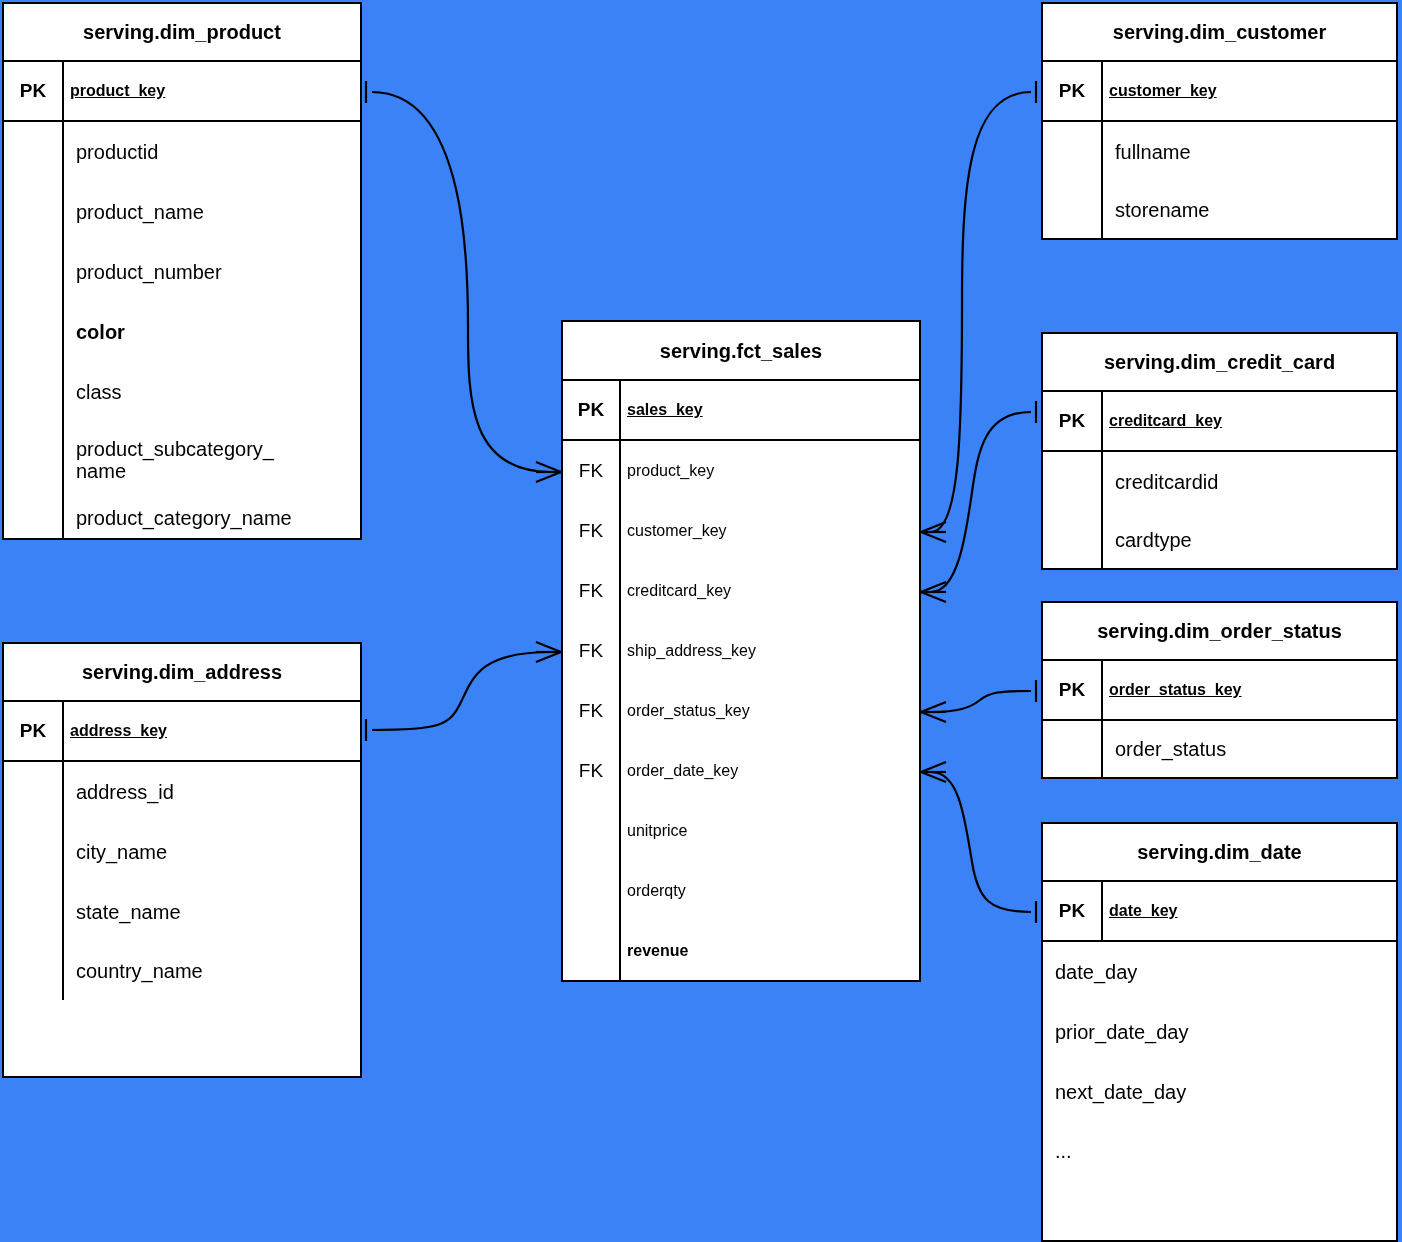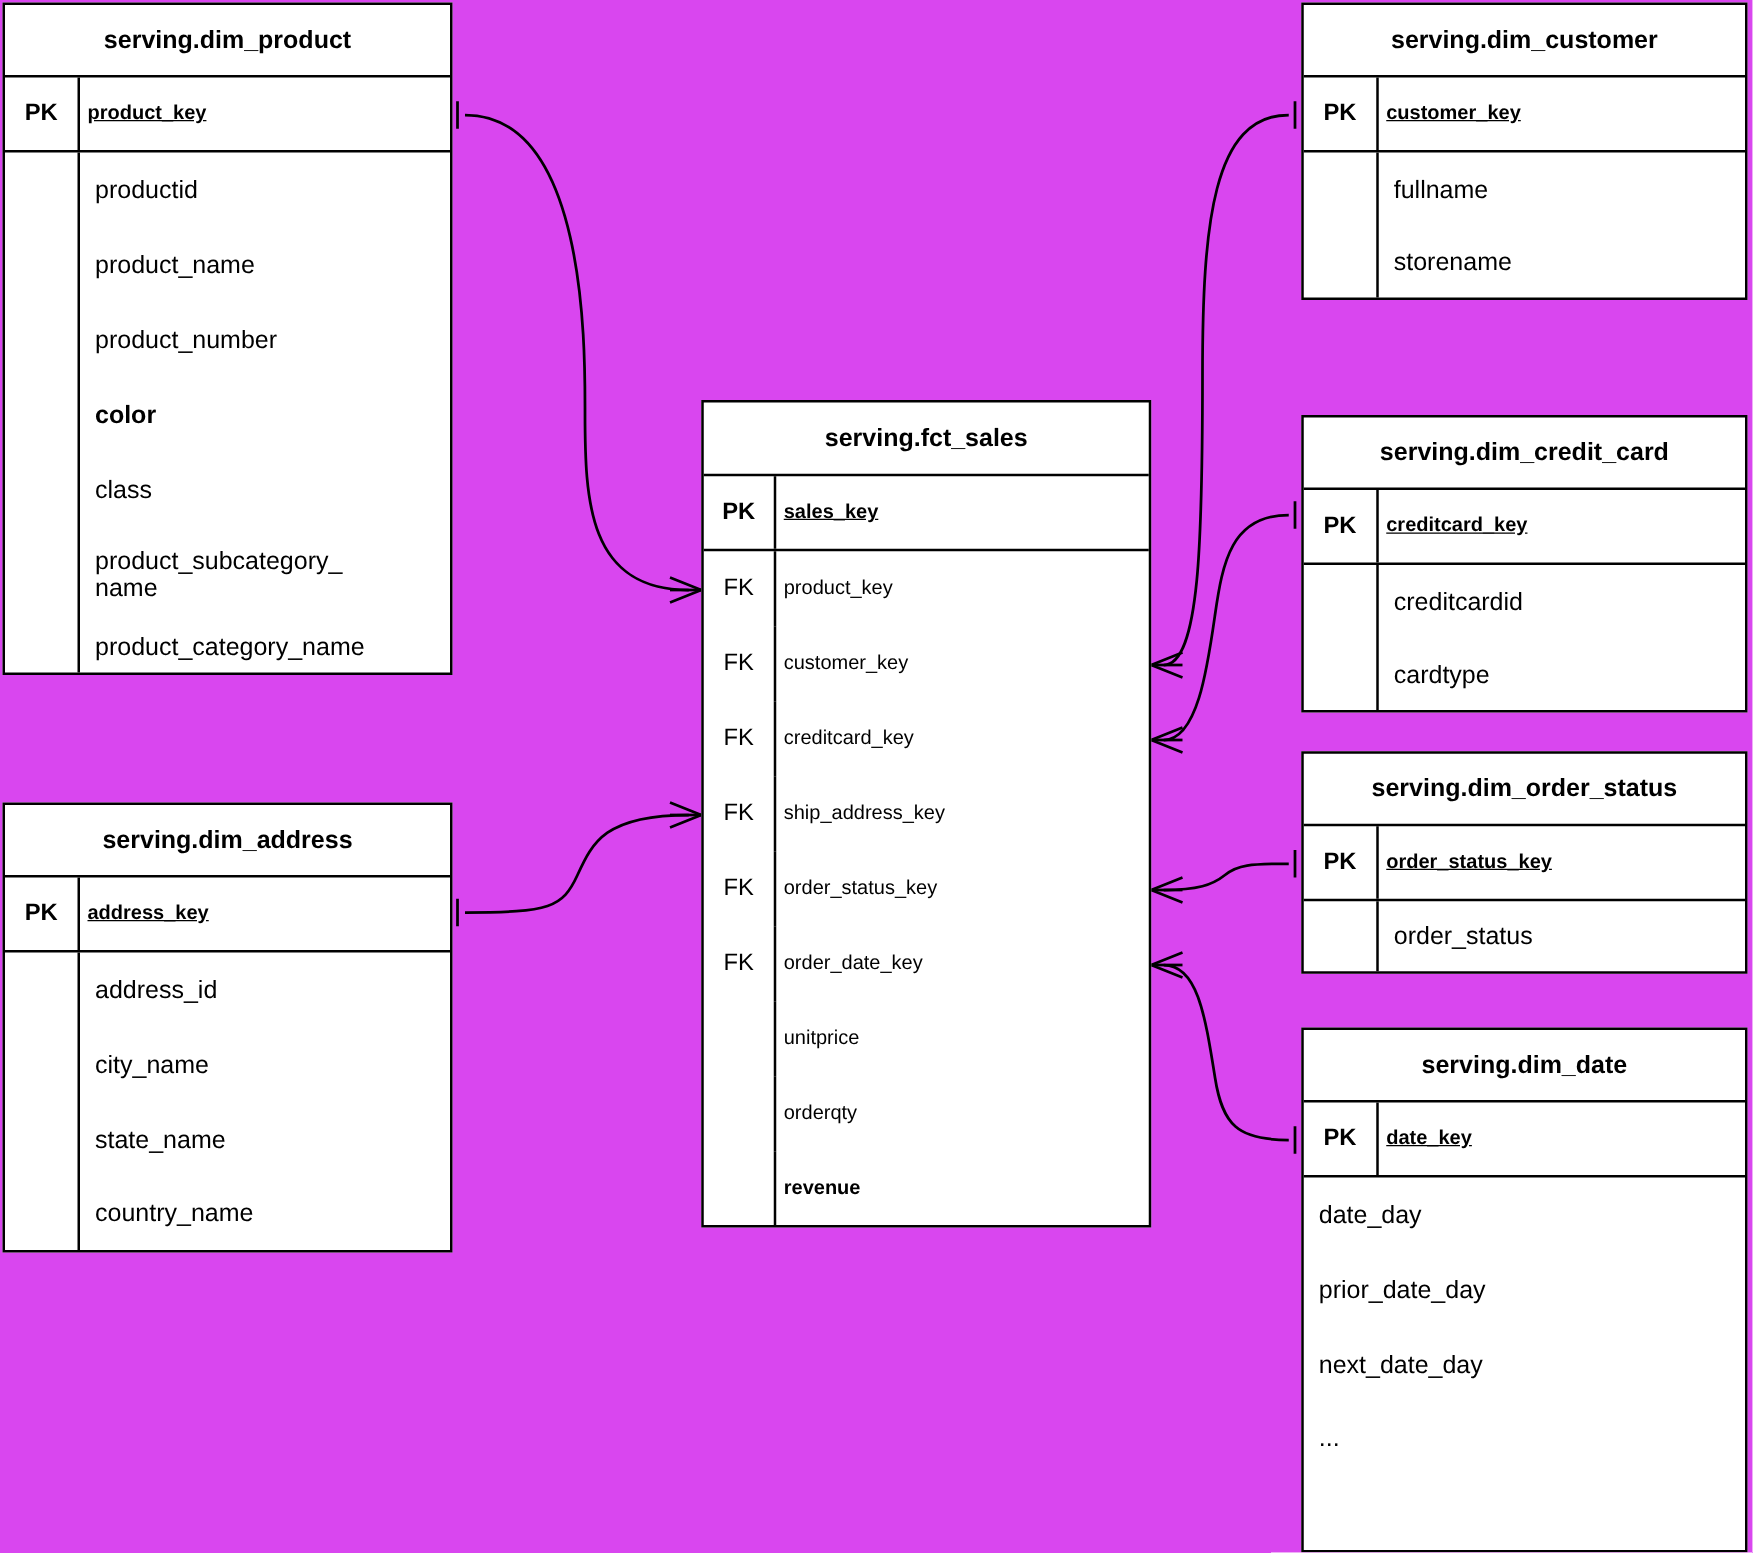--- a/index.html
+++ b/index.html
@@ -4,21 +4,21 @@
 <style>
   html, body {
     margin: 0;
     padding: 0;
     background: #ffffff;
   }
   #canvas {
     position: relative;
     width: 1402px;
     height: 1242px;
-    background: #d946ef;
+    background: #3b82f6;
     font-family: "Liberation Sans", sans-serif;
     overflow: hidden;
   }
   .entity {
     position: absolute;
     border: 2px solid #000000;
     background: #ffffff;
     box-sizing: border-box;
     z-index: 2;
   }
@@ -184,21 +184,21 @@
         <div class="attr" style="height:60px;">product_number</div>
         <div class="attr" style="height:60px;font-weight:bold;">color</div>
         <div class="attr" style="height:60px;">class</div>
         <div class="attr" style="height:76px;">product_subcategory_
 name</div>
         <div class="attr" style="height:40px;">product_category_name</div>
       </div>
     </div>
   </div>
 
-  <div class="entity" style="left:2px; top:642px; width:360px; height:360px;">
+  <div class="entity" style="left:2px; top:642px; width:360px; height:436px;">
     <div class="entity-title" style="height:58px;">serving.dim_address</div>
     <div class="row pk-row" style="height:60px;">
       <div class="keycell bold" style="width:60px;">PK</div>
       <div class="namecell pk-name">address_key</div>
     </div>
     <div class="attr-block" style="height:238px;">
       <div class="attr-keycol" style="width:60px;"></div>
       <div class="attr-list">
         <div class="attr" style="height:60px;">address_id</div>
         <div class="attr" style="height:60px;">city_name</div>

